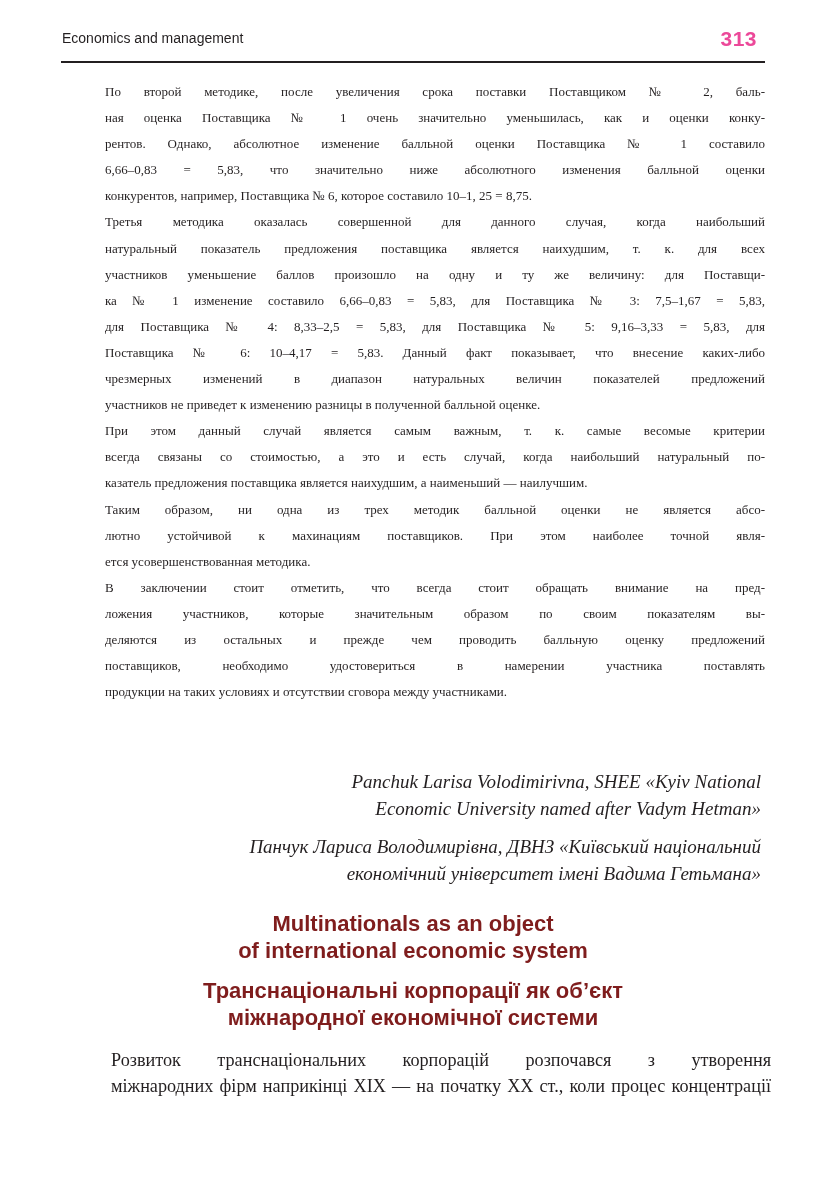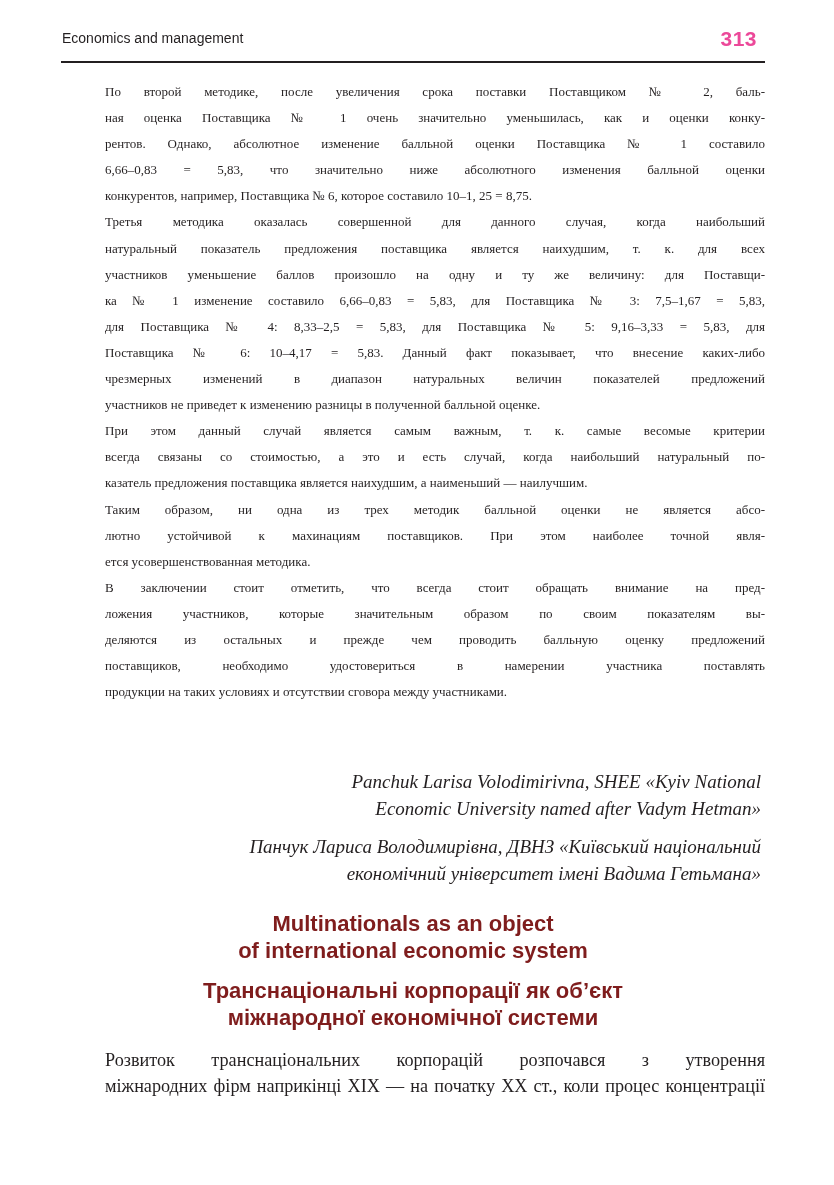--- a/index.html
+++ b/index.html
@@ -94,21 +94,21 @@
       margin: 0 0 13px 0;
     }
     .article-title .title-uk {
       margin: 0;
     }
     .article-title .line {
       display: block;
     }
     .intro-text {
       position: absolute;
-      left: 0;
+      left: 6px;
       top: 1047px;
       width: 704px;
       font-family: "Liberation Serif", serif;
       font-size: 18.2px;
       line-height: 26.1px;
       text-align: justify;
     }
     .intro-text p {
       margin: 0;
       text-indent: 44px;

